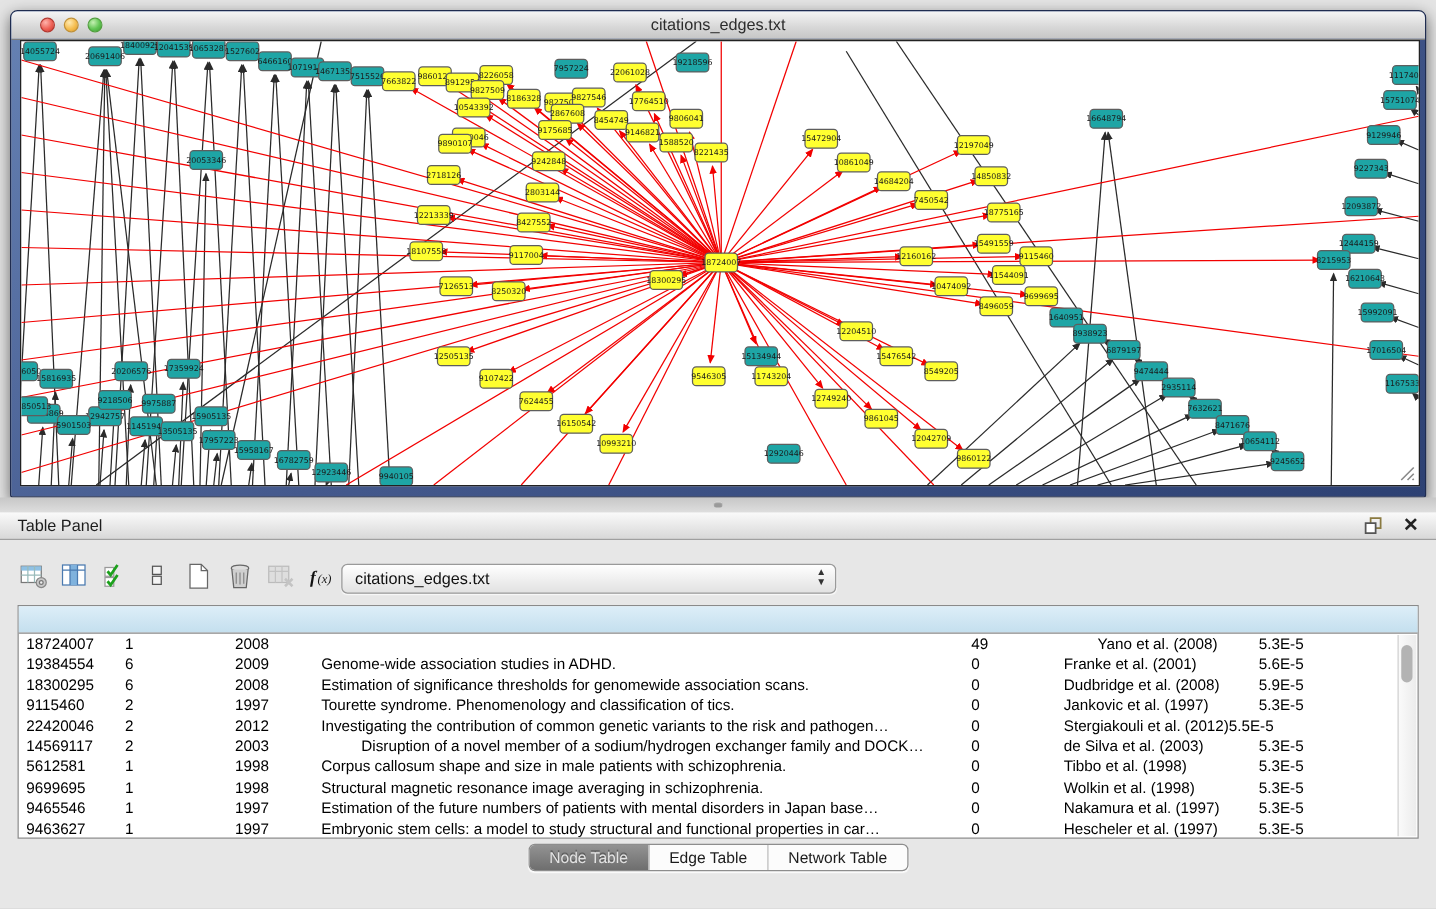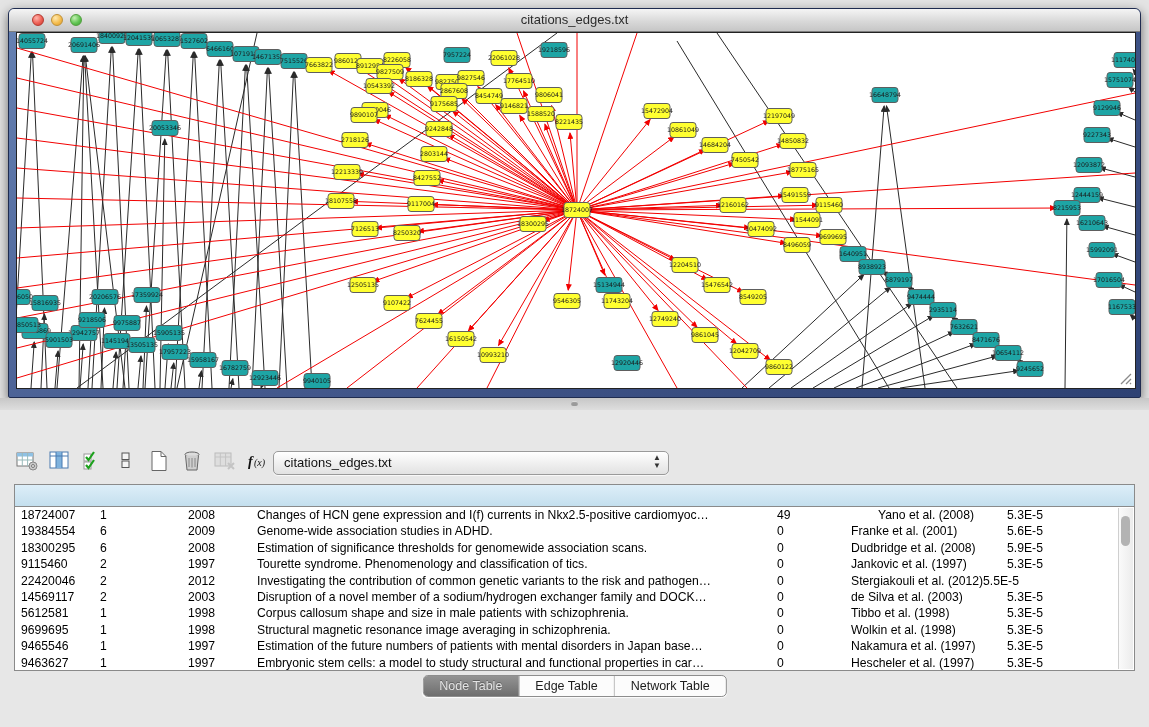--- a/index.html
+++ b/index.html
@@ -698,20 +698,28 @@
         <path d="M13,3 L3,13 M13,8 L8,13 M13,12 L12,13" stroke="#8a8a8a" stroke-width="1.3" fill="none"></path>
       </svg>
     </div>
   </div>
 
   <div id="divider">
     <div class="dot"></div>
   </div>
 
   <div id="table-panel">
+    <div id="panel-header">
+      <span class="ptitle">Table Panel</span>
+      <svg id="float-btn" viewBox="0 0 16 15">
+        <rect x="5.5" y="1.5" width="8" height="8" fill="none" stroke="#8a7a40" stroke-width="1.4"></rect>
+        <rect x="1.5" y="5.5" width="8" height="8" fill="#fff" stroke="#555" stroke-width="1.4"></rect>
+      </svg>
+      <span id="close-btn">✕</span>
+    </div>
 
     <div id="toolbar"><span class="tool"><svg width="22" height="22">
             <rect x="1" y="3" width="16" height="13" fill="#fff" stroke="#777"></rect>
             <rect x="1" y="3" width="16" height="3.5" fill="#8fc1e4"></rect>
             <path d="M1 10h16M6.3 3v13M11.6 3v13" stroke="#9bb" stroke-width="1"></path>
             <circle cx="17" cy="16" r="4" fill="#c9c9c9" stroke="#888"></circle>
             <circle cx="17" cy="16" r="1.5" fill="#eee" stroke="#777"></circle>
           </svg></span><span class="tool"><svg width="22" height="22">
             <rect x="1" y="2" width="18" height="16" fill="#fff" stroke="#4a7ab0"></rect>
             <rect x="7" y="2" width="6" height="16" fill="#7fb2dd"></rect>
@@ -745,21 +753,20 @@
       <span class="steppers">▲<br>▼</span>
     </div>
 
     <div id="grid">
       <div id="grid-header"></div>
       <div id="grid-body">
           <div class="grow" style="top: 0px;">
             <div class="gcell" style="left: 0px; width: 79px;">18724007</div>
             <div class="gcell" style="left: 79px; width: 88px;">1</div>
             <div class="gcell" style="left: 167px; width: 69px;">2008</div>
-            <div class="gcell" style="left: 236px; width: 520px;">Changes of HCN gene expression and I(f) currents in Nkx2.5-positive cardiomyoc…</div>
             <div class="gcell" style="left: 756px; width: 74px;">49</div>
             <div class="gcell" style="left: 830px; width: 156px; text-align: center;">Yano et al. (2008)</div>
             <div class="gcell" style="left: 986px; width: 117px;">5.3E-5</div>
           </div>
           <div class="grow" style="top: 16.4px;">
             <div class="gcell" style="left: 0px; width: 79px;">19384554</div>
             <div class="gcell" style="left: 79px; width: 88px;">6</div>
             <div class="gcell" style="left: 167px; width: 69px;">2009</div>
             <div class="gcell" style="left: 236px; width: 520px;">Genome-wide association studies in ADHD.</div>
             <div class="gcell" style="left: 756px; width: 74px;">0</div>
@@ -790,21 +797,21 @@
             <div class="gcell" style="left: 167px; width: 69px;">2012</div>
             <div class="gcell" style="left: 236px; width: 520px;">Investigating the contribution of common genetic variants to the risk and pathogen…</div>
             <div class="gcell" style="left: 756px; width: 74px;">0</div>
             <div class="gcell" style="left: 830px; width: 156px;">Stergiakouli et al. (2012)</div>
             <div class="gcell" style="left: 962px; width: 117px;">5.5E-5</div>
           </div>
           <div class="grow" style="top: 82px;">
             <div class="gcell" style="left: 0px; width: 79px;">14569117</div>
             <div class="gcell" style="left: 79px; width: 88px;">2</div>
             <div class="gcell" style="left: 167px; width: 69px;">2003</div>
-            <div class="gcell" style="left: 236px; width: 520px;">Disruption of a novel member of a sodium/hydrogen exchanger family and DOCK…</div>
+            <div class="gcell" style="left: 236px; width: 520px; text-align: center;">Disruption of a novel member of a sodium/hydrogen exchanger family and DOCK…</div>
             <div class="gcell" style="left: 756px; width: 74px;">0</div>
             <div class="gcell" style="left: 830px; width: 156px;">de Silva et al. (2003)</div>
             <div class="gcell" style="left: 986px; width: 117px;">5.3E-5</div>
           </div>
           <div class="grow" style="top: 98.4px;">
             <div class="gcell" style="left: 0px; width: 79px;">5612581</div>
             <div class="gcell" style="left: 79px; width: 88px;">1</div>
             <div class="gcell" style="left: 167px; width: 69px;">1998</div>
             <div class="gcell" style="left: 236px; width: 520px;">Corpus callosum shape and size in male patients with schizophrenia.</div>
             <div class="gcell" style="left: 756px; width: 74px;">0</div>

